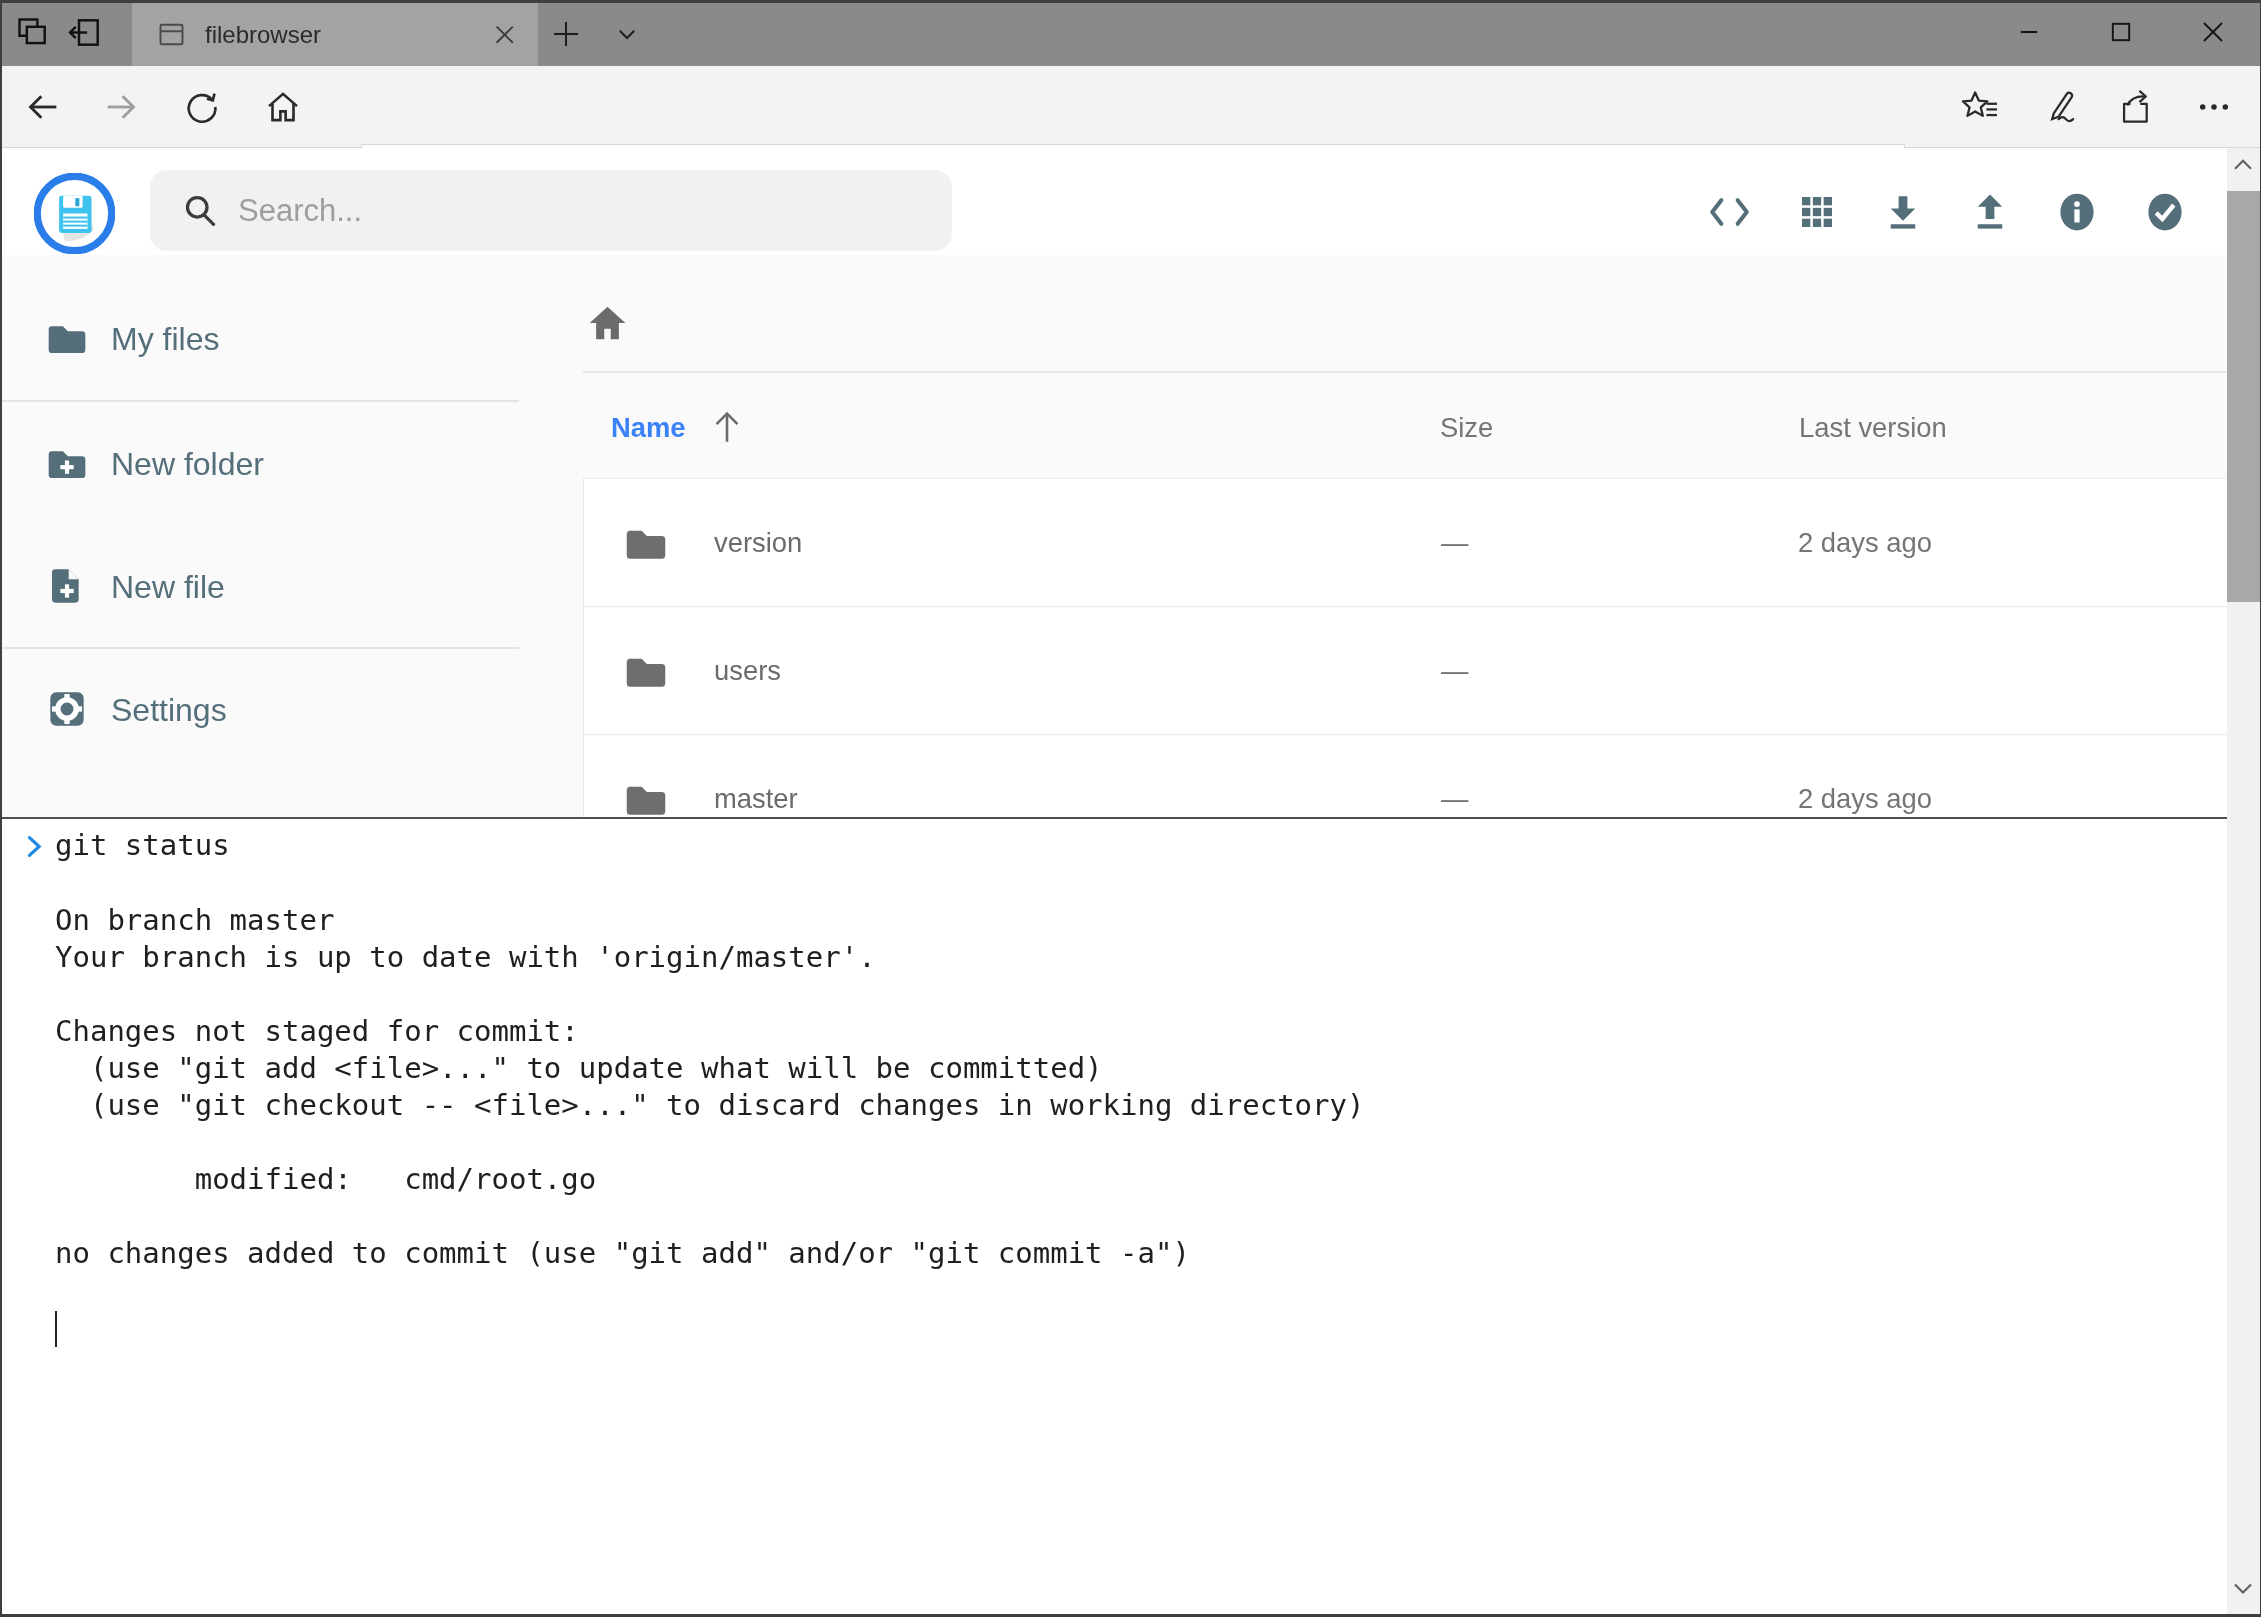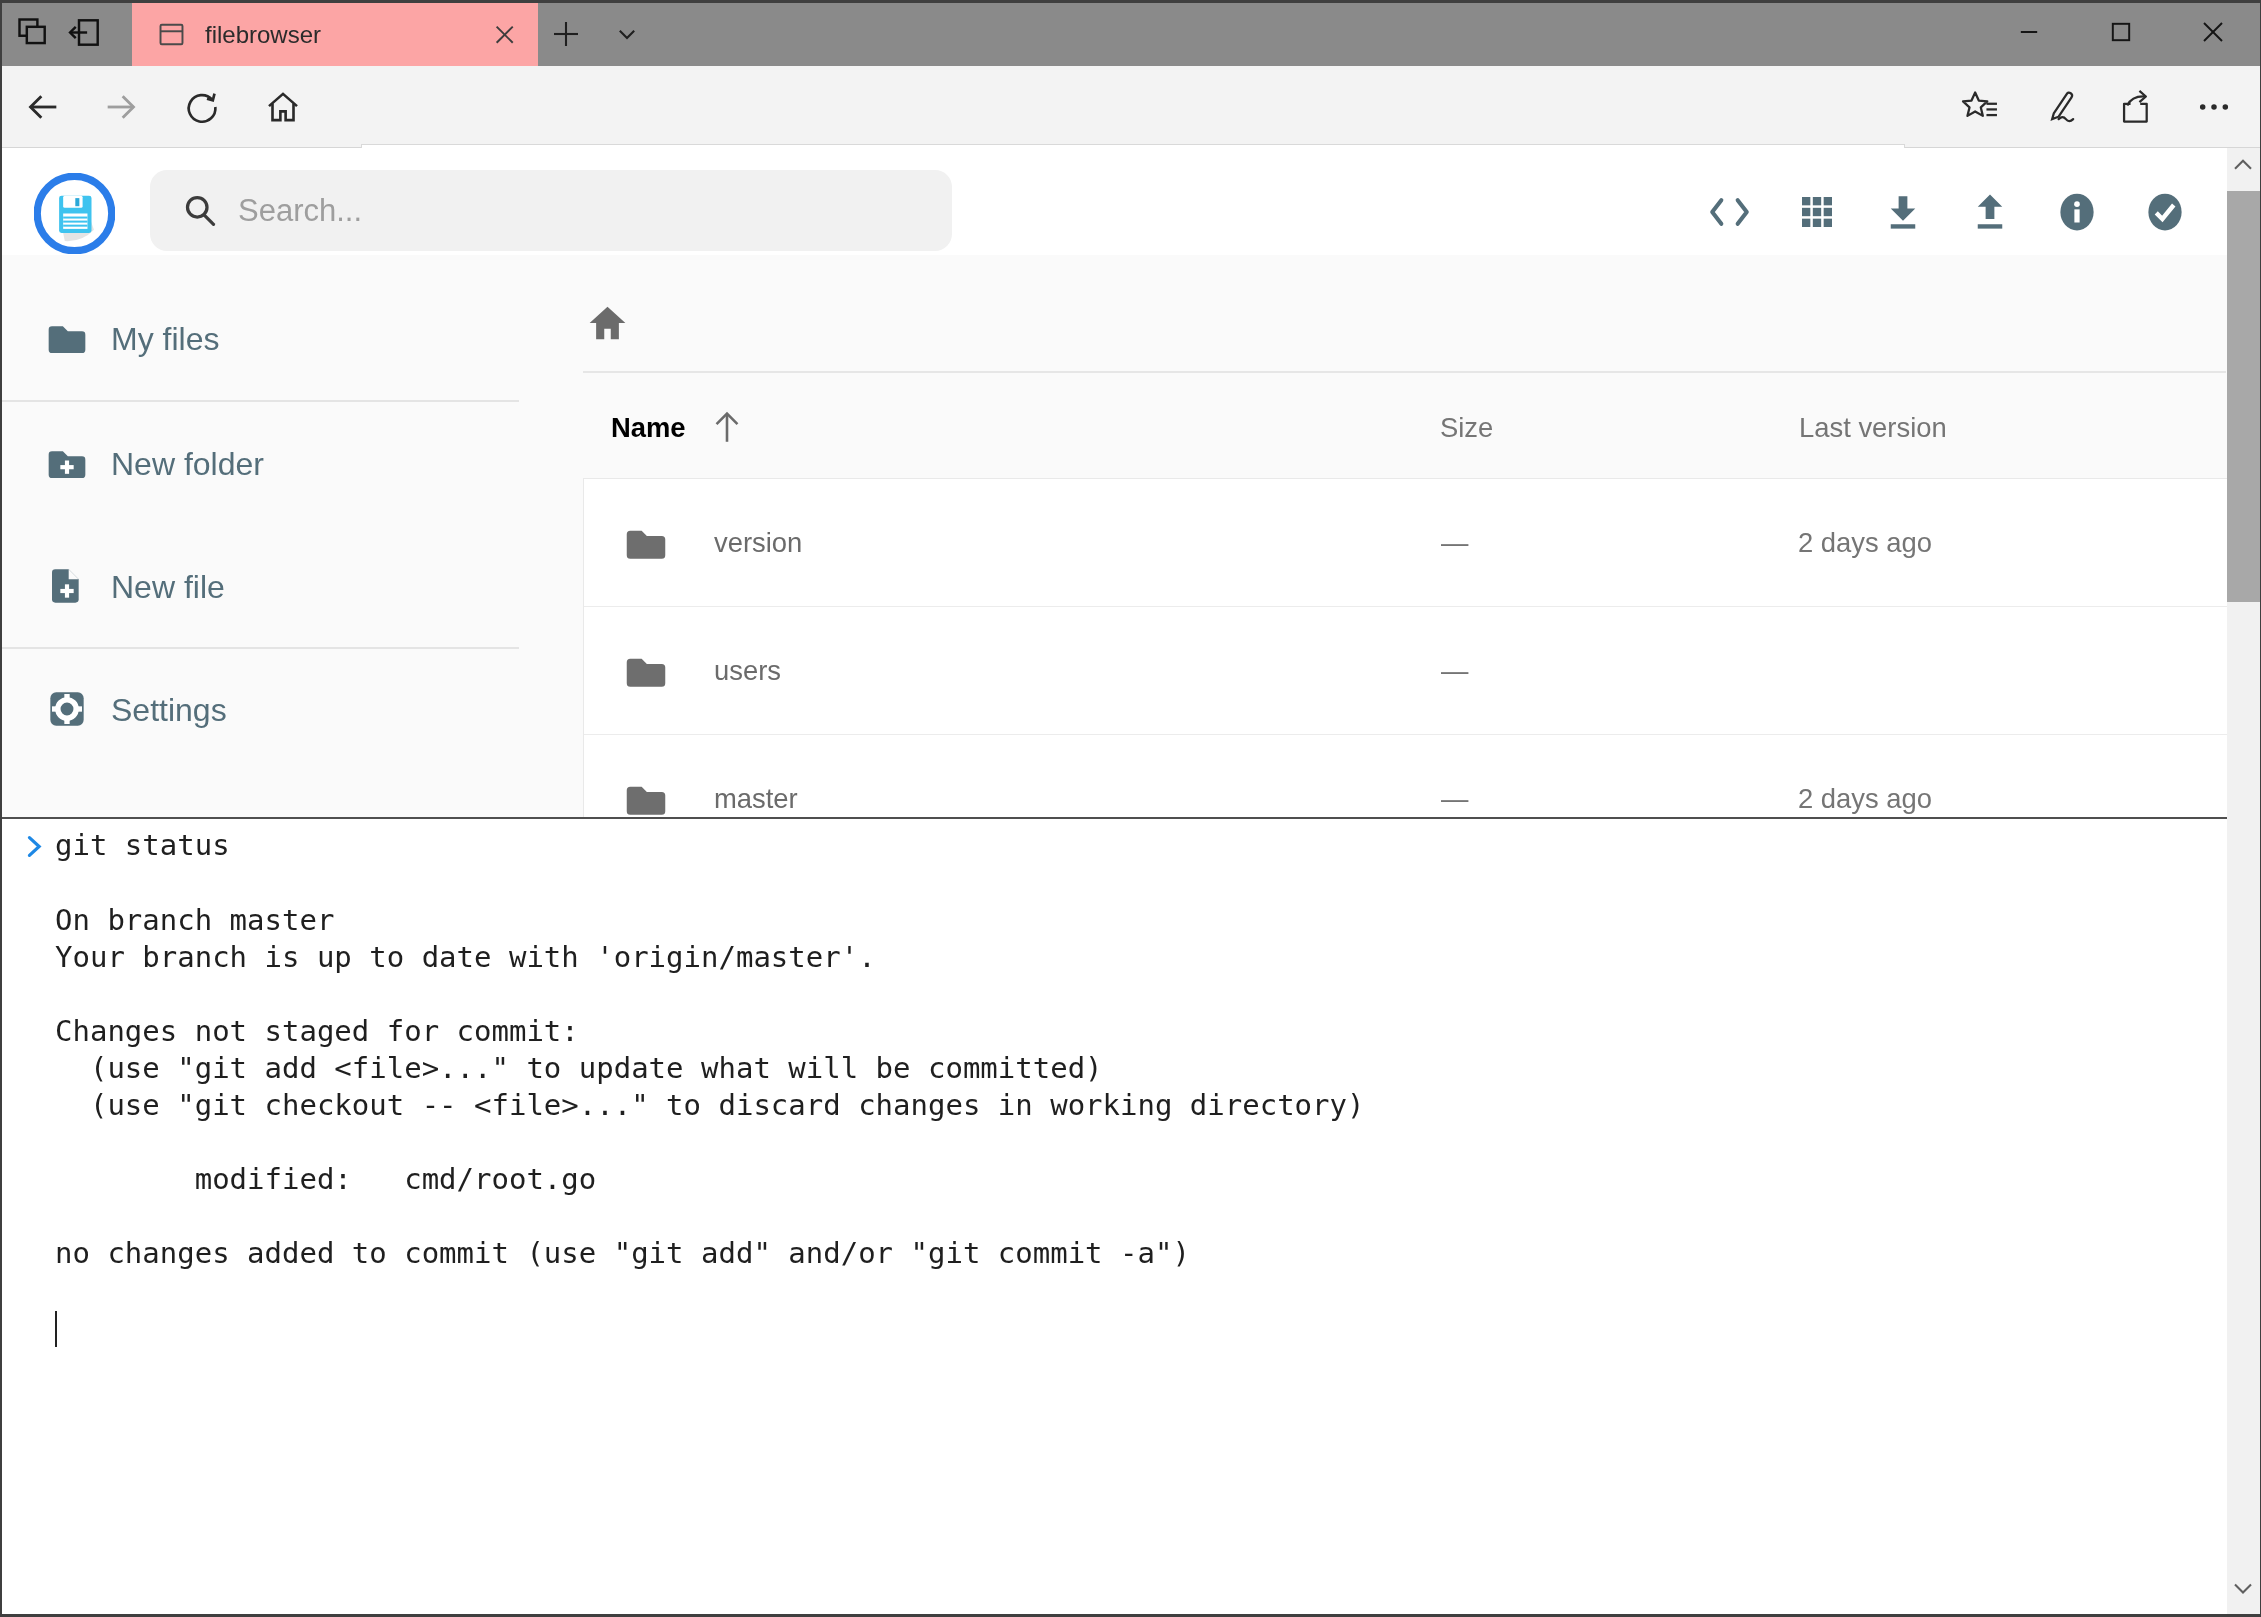--- a/index.html
+++ b/index.html
@@ -2,21 +2,21 @@
 <html style="font-size:13px"><head>
 <meta charset="utf-8">
 <style>
   * { margin:0; padding:0; box-sizing:border-box; }
   html,body { width:2261px; height:1617px; }
   body { font-family:"Liberation Sans", sans-serif; background:#fff; position:relative; overflow:hidden; }
   .abs { position:absolute; }
   
   #titlebar { left:0; top:0; width:2261px; height:66px; background:#8a8a8a; }
   .edge-strip { background:#3f3f3f; z-index:50; }
-  #tab { left:132px; top:3.2px; width:406px; height:63px; background:#fca5a5; display:flex; align-items:center; }
+  #tab { left:132px; top:3.2px; width:406px; height:63px; background:#a3a3a3; display:flex; align-items:center; }
   #tab-title { font-size:24px; color:#2b2b2b; margin-left:18px; white-space:nowrap; }
   .tbtn { display:flex; align-items:center; justify-content:center; width:45px; height:45px; }
   
   #toolbar { left:0; top:66px; width:2261px; height:82px; background:#f3f3f3; border-bottom:0.8px solid #d6d6d6; }
   #addressbar { left:361px; top:78px; width:1544px; height:58px; background:#fff; border:0.8px solid #d9d9d9; display:flex; align-items:center; }
   #url { font-size:26px; white-space:nowrap; }
   #url .host { color:#2b2b2b; }
   #url .path { color:#8a8a8a; }
   
   #content { left:0; top:148px; width:2261px; height:1466px; background:#fafafa; }
@@ -314,21 +314,21 @@
   <span class="side-label">Settings</span>
 </div>
 
 <div class="abs" style="left:588px;top:305px;">
   <svg width="39" height="36" viewBox="0 0 48 44" fill="#6b6b6b">
     <path d="M24 2 L2 22 h8 v20 h10 V29 h8 v13 h10 V22 h8 z"></path>
   </svg>
 </div>
 <div class="abs" style="left:583px;top:371px;width:1643px;height:1.6px;background:#e6e6e6;"></div>
 
-<div class="abs colhead" style="left:611px;top:412px;font-weight:bold;color:#000000;">
+<div class="abs colhead" style="left:611px;top:412px;font-weight:bold;color:#3b82f6;">
   <span>Name</span>
 </div>
 <div class="abs" style="left:710px;top:408px;">
   <svg width="34" height="37" viewBox="0 0 42 46" fill="none" stroke="#6b6b6b" stroke-width="3.2">
     <line x1="21" y1="42" x2="21" y2="8"></line>
       <polyline points="8,20 21,7 34,20"></polyline>
   </svg>
 </div>
 <div class="abs colhead" style="left:1440px;top:412px;">Size</div>
 <div class="abs colhead" style="left:1799px;top:412px;">Last version</div>

